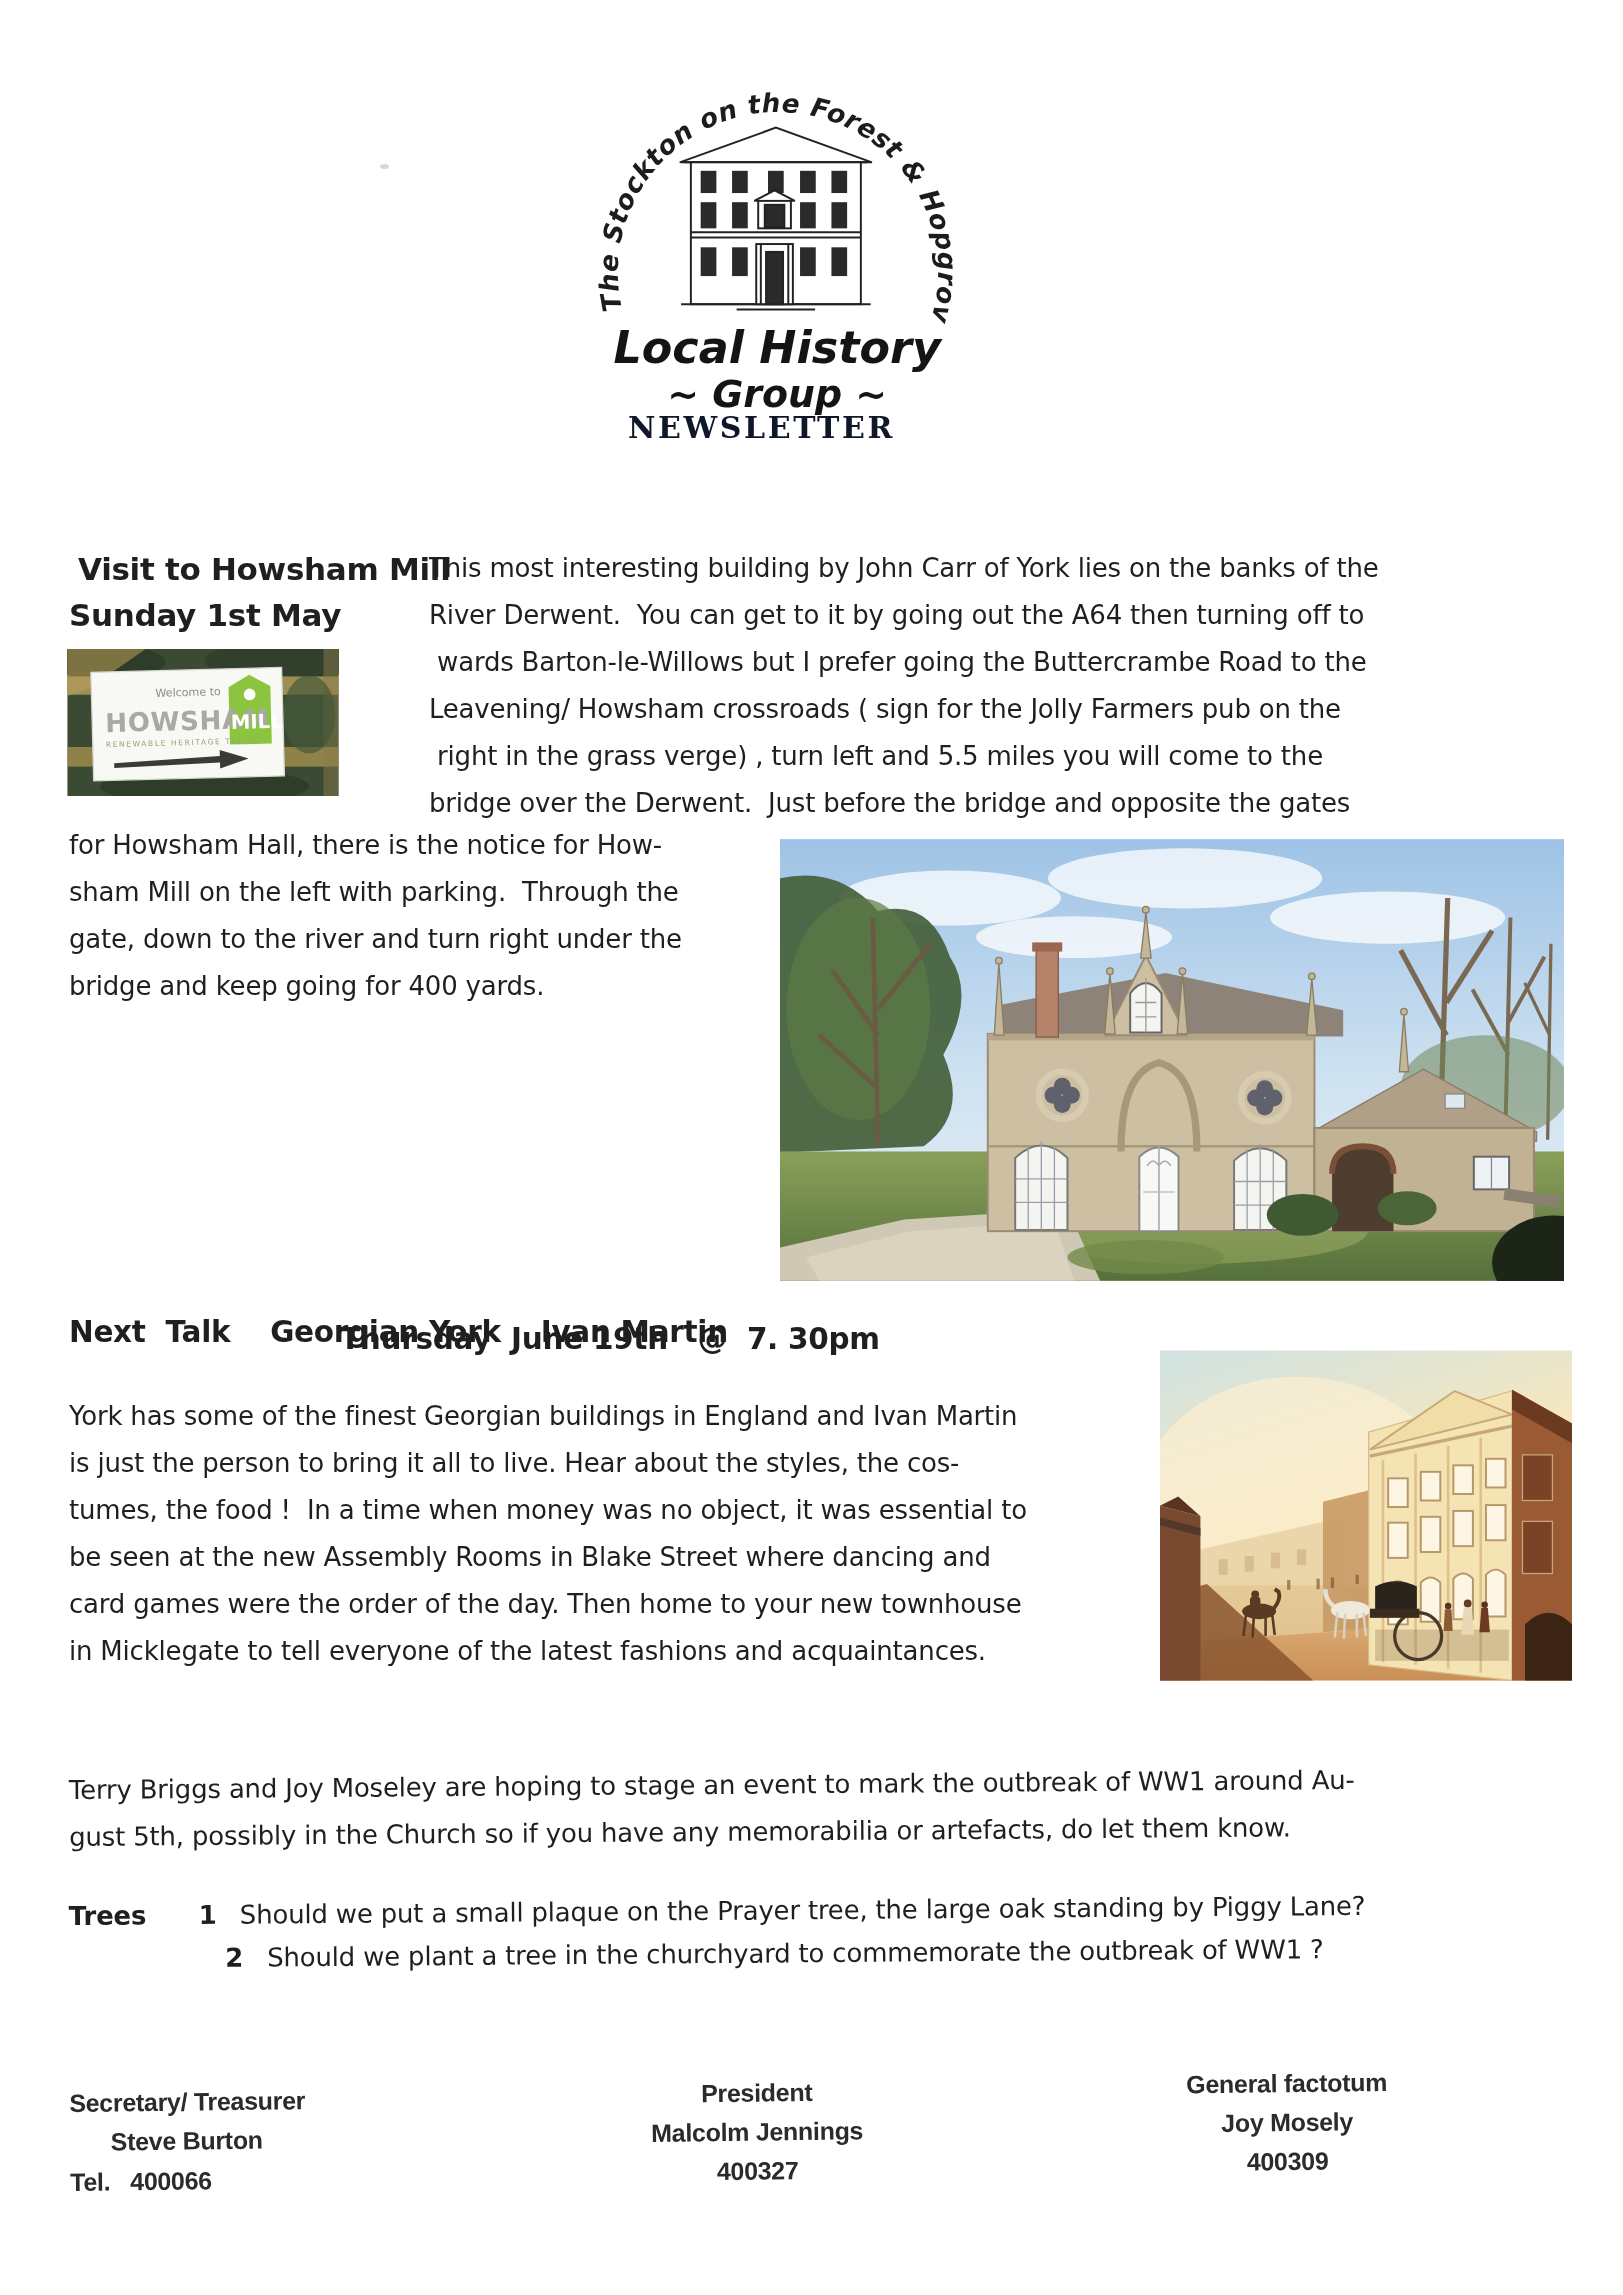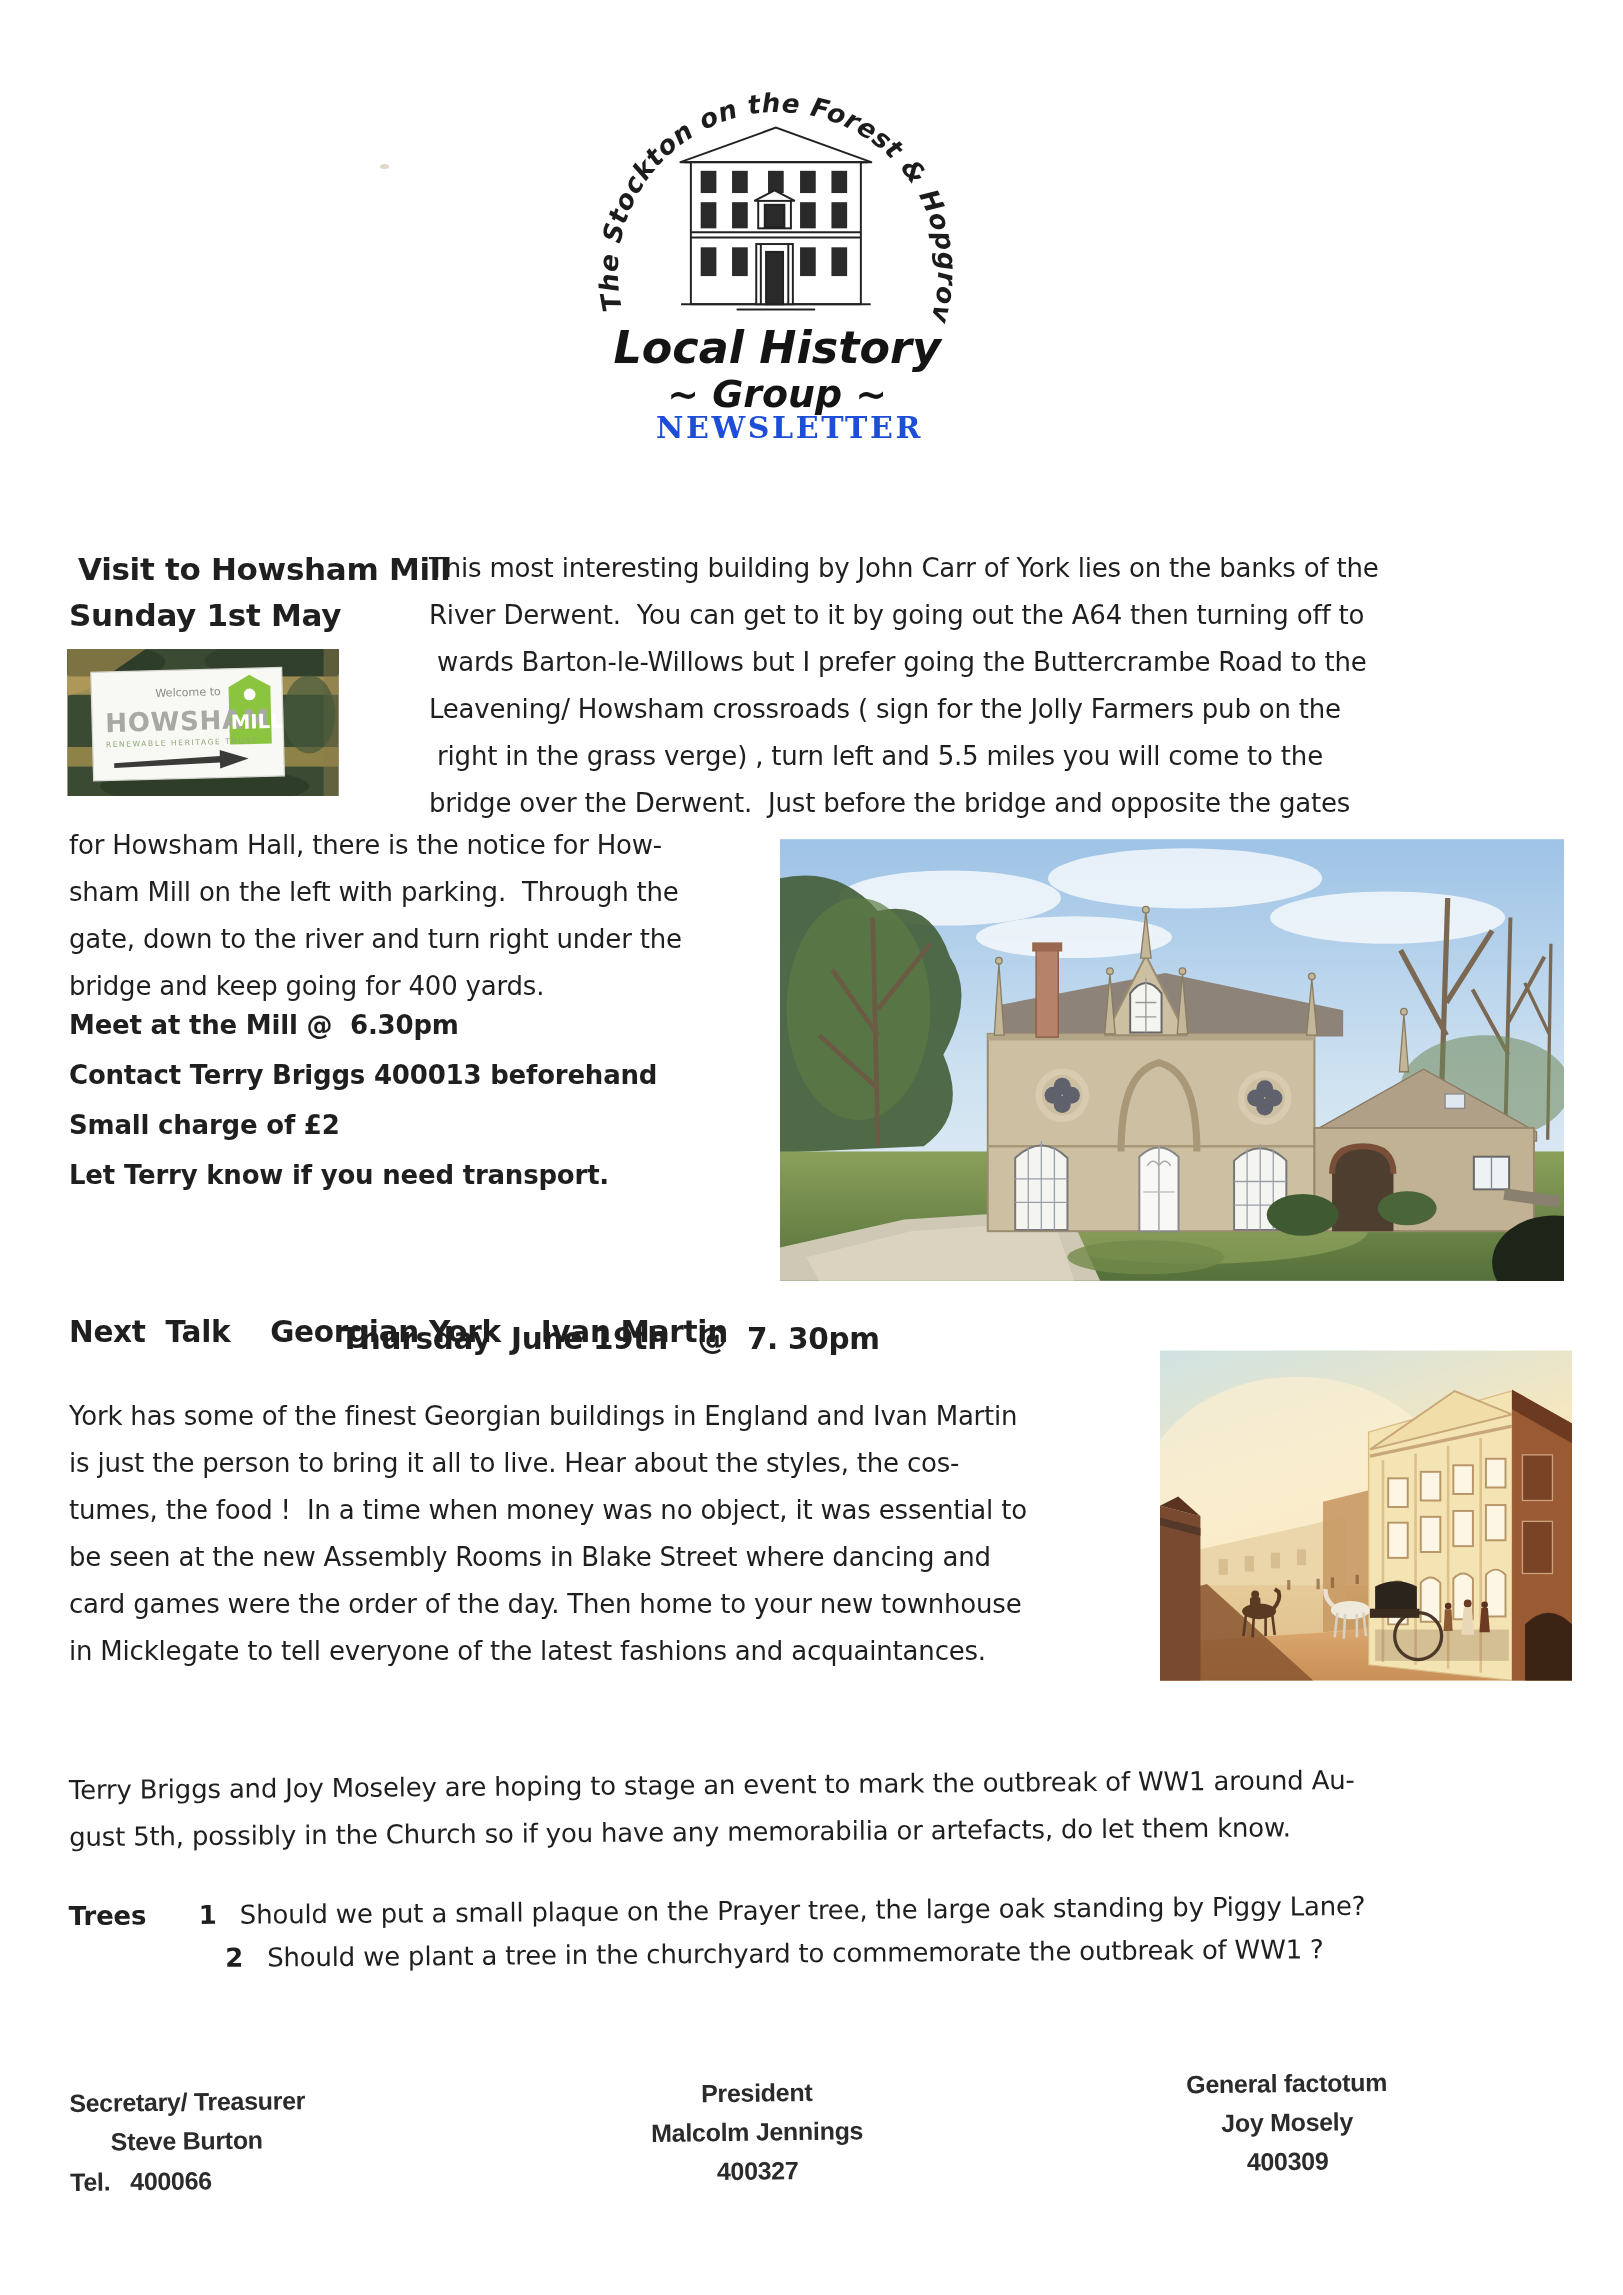--- a/index.html
+++ b/index.html
@@ -8,21 +8,21 @@
     font-family:"DejaVu Sans",sans-serif;color:#1f1f1f;overflow:hidden;
   }
   .abs{position:absolute;}
   .txt{white-space:pre-wrap;}
   .body-text{font-size:26px;line-height:47px;letter-spacing:-0.2px;}
   .bold{font-weight:700;}
   .h-section{font-size:31px;font-weight:700;letter-spacing:-0.3px;}
   .h-sub{font-size:29.5px;font-weight:700;letter-spacing:-0.3px;}
   .masthead{
     font-family:"DejaVu Serif",serif;font-weight:700;font-size:30px;
-    letter-spacing:2.6px;color:#1d4ed8;text-align:right;
+    letter-spacing:2.6px;color:#0f172a;text-align:left;
   }
   .footer-wrap{transform:rotate(-0.7deg);transform-origin:0 0;}
   .footer-col{position:absolute;font-family:"Liberation Sans",sans-serif;
     font-weight:700;font-size:25px;color:#2b2b2b;letter-spacing:-0.3px;}
   .footer-line{position:absolute;white-space:pre-wrap;}
   .tilt-up{transform:rotate(-0.45deg);transform-origin:0 50%;}
   svg text{font-family:"DejaVu Sans",sans-serif;}
   .photo-frame{display:block;}
 </style>
 </head>
@@ -116,24 +116,20 @@
 River Derwent.  You can get to it by going out the A64 then turning off to
  wards Barton-le-Willows but I prefer going the Buttercrambe Road to the
 Leavening/ Howsham crossroads ( sign for the Jolly Farmers pub on the
  right in the grass verge) , turn left and 5.5 miles you will come to the
 bridge over the Derwent.  Just before the bridge and opposite the gates</div>
 
   <div class="abs body-text txt" style="left:69px;top:810px;width:713px;margin-top:12px;">for Howsham Hall, there is the notice for How-
 sham Mill on the left with parking.  Through the
 gate, down to the river and turn right under the
 bridge and keep going for 400 yards.</div>
-  <div class="abs body-text bold txt" style="left:69px;top:1000px;width:713px;line-height:50px;">Meet at the Mill @  6.30pm
-Contact Terry Briggs 400013 beforehand
-Small charge of £2
-Let Terry know if you need transport.</div>
 
   <div class="abs" style="left:780px;top:839px;width:784px;height:442px;">
     <svg class="photo-frame" viewBox="0 0 1200 676" width="784" height="442">
       <defs>
         <linearGradient id="skyG" x1="0" y1="0" x2="0" y2="1">
           <stop offset="0" stop-color="#9ec3e6"></stop>
             <stop offset="0.55" stop-color="#cfe2f1"></stop>
             <stop offset="1" stop-color="#e9f1f6"></stop>
         </linearGradient>
         <linearGradient id="grassG" x1="0" y1="0" x2="0" y2="1">

